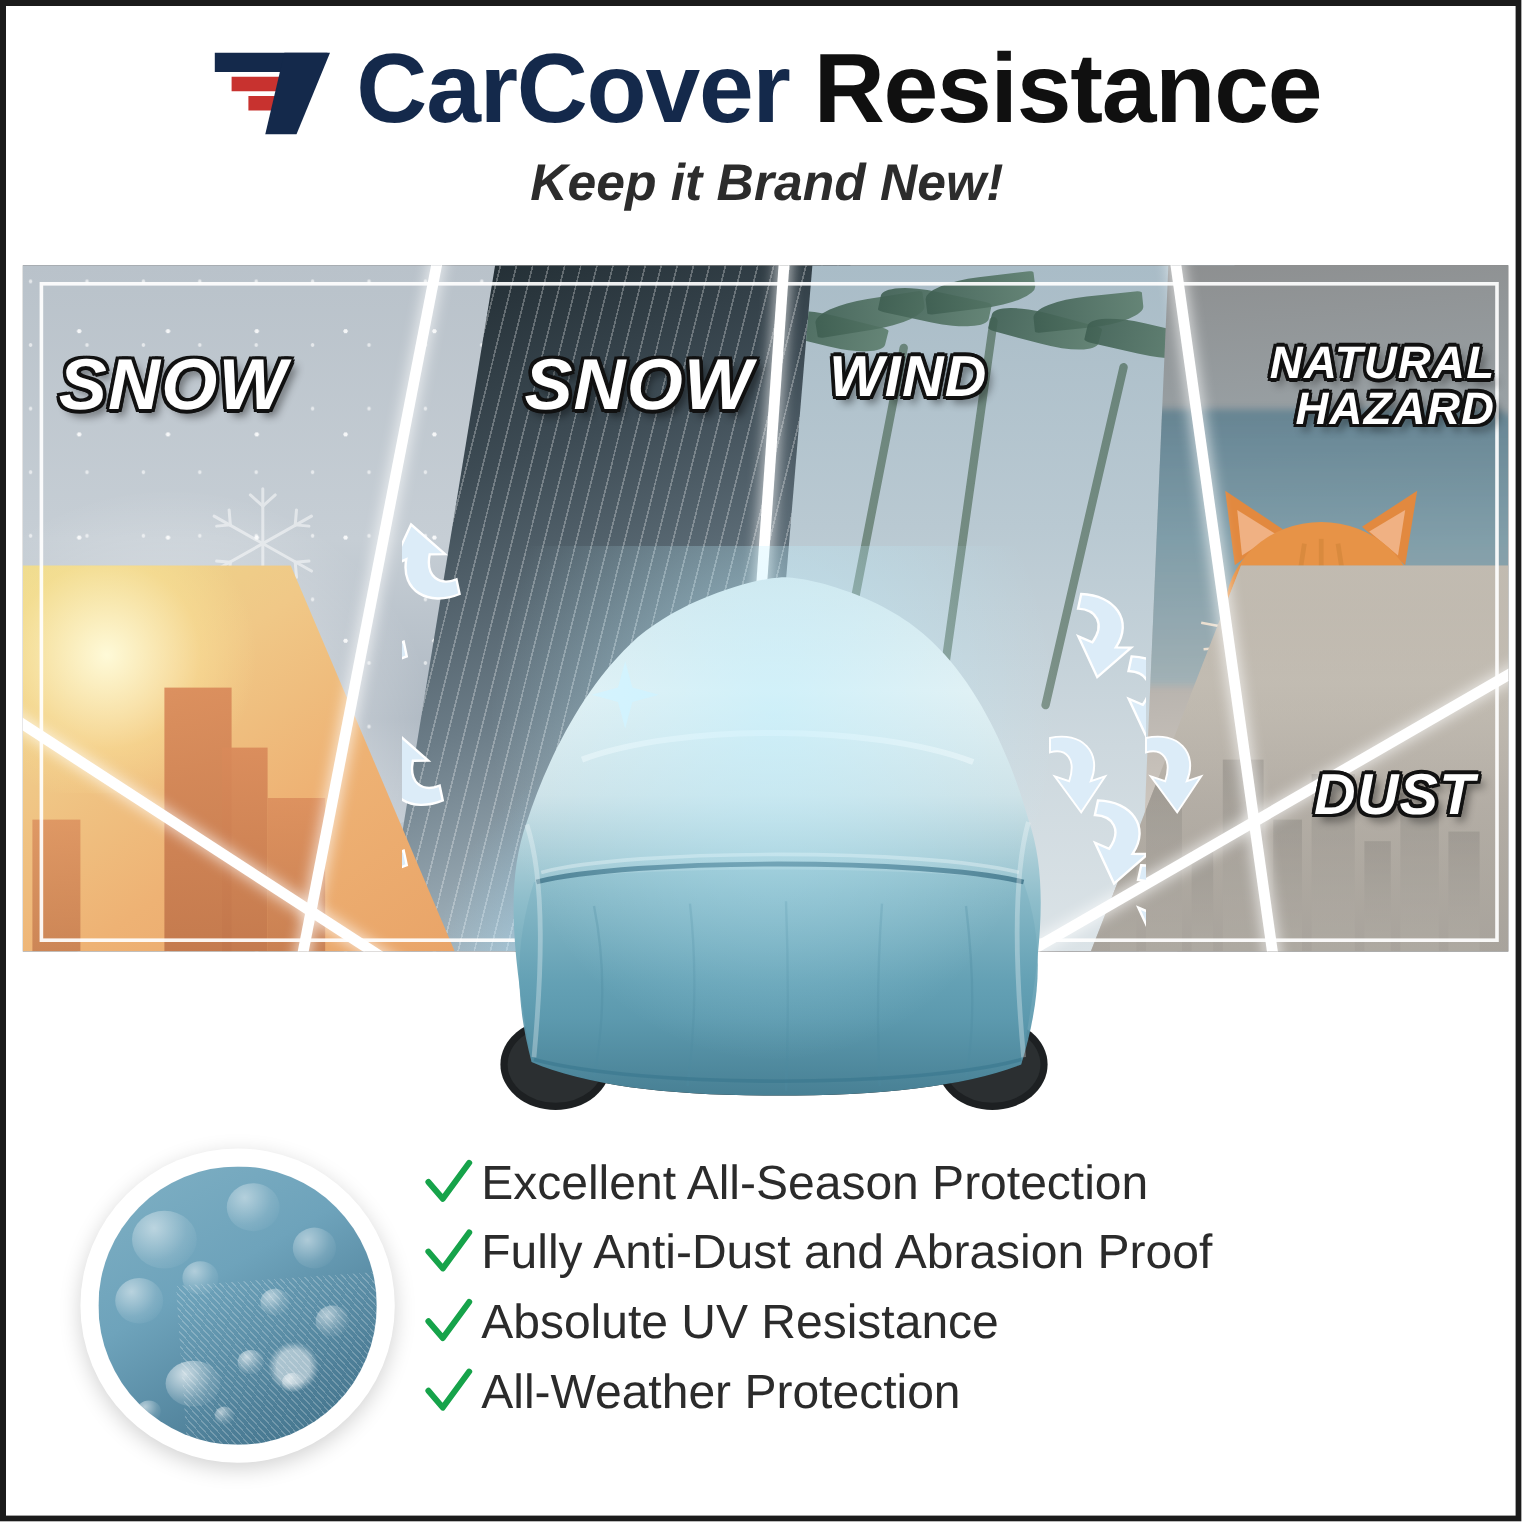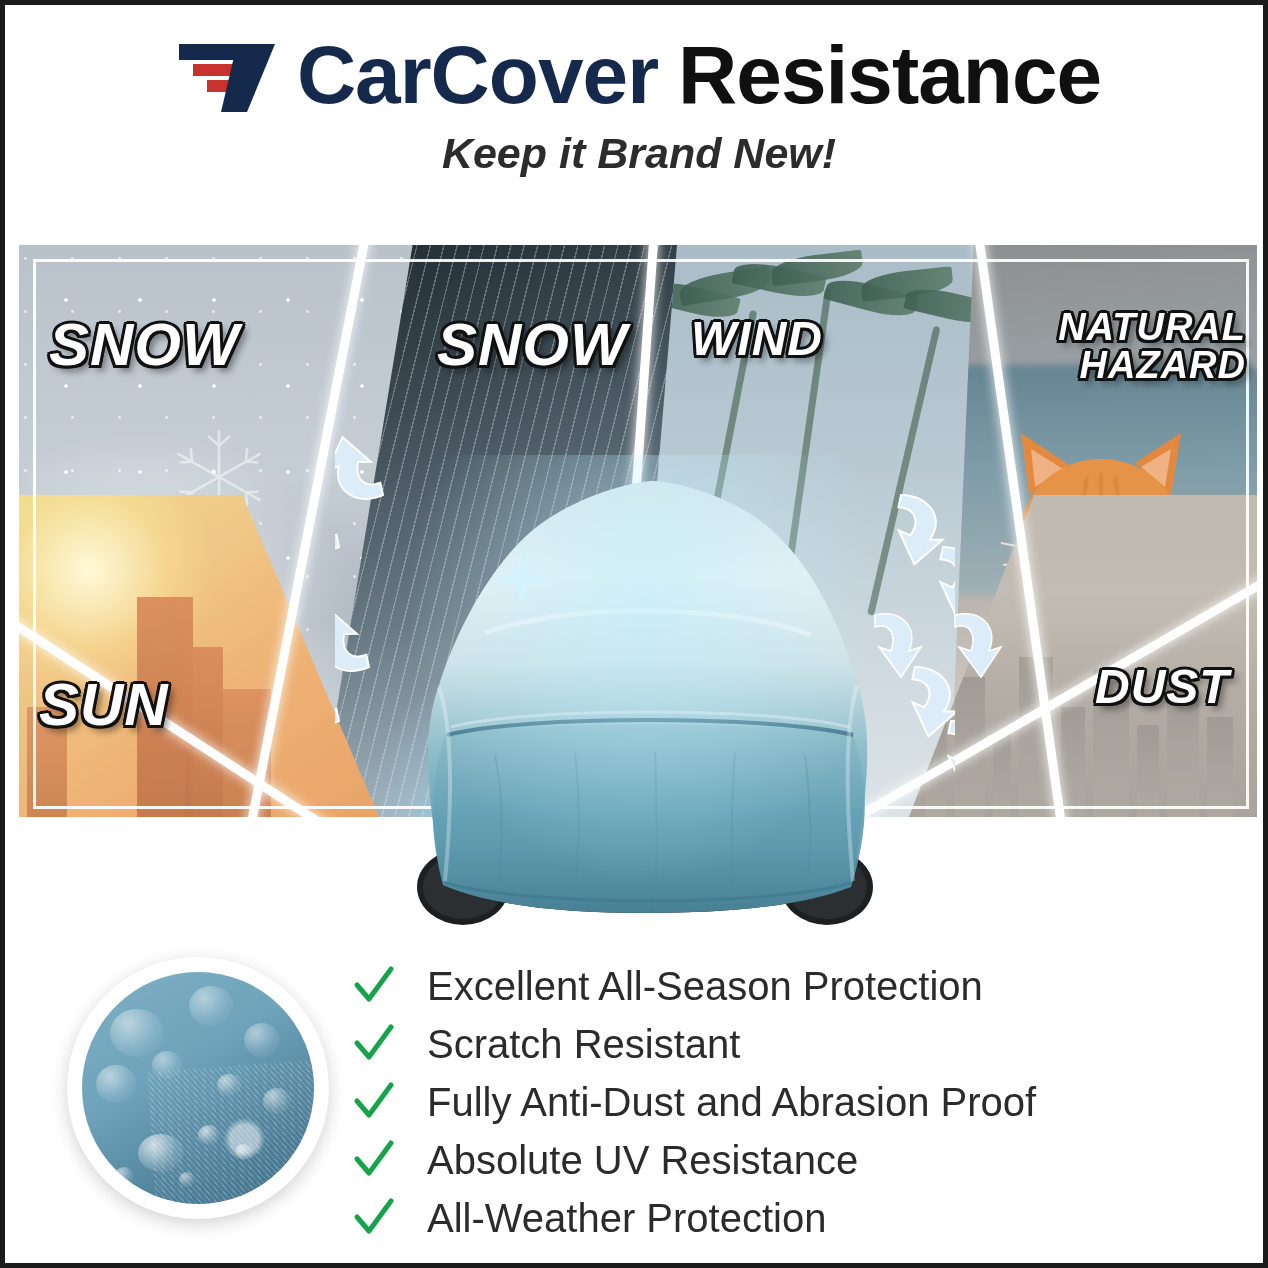--- a/index.html
+++ b/index.html
@@ -42,21 +42,21 @@
     font-family:"Liberation Sans", sans-serif;
   }
   .tagline{
     font-size:43px;font-style:italic;font-weight:600;color:#2c2c2c;
     margin-top:6px;letter-spacing:0px;
   }
 
   
   .collage{
     position:absolute;left:14px;top:216px;width:1238px;height:572px;
-    overflow:hidden;background:#737373;margin-top:24px;
+    overflow:hidden;background:#737373;
   }
   .panel{position:absolute;top:0;height:572px;overflow:hidden;}
 
   
   .p-snow{left:0;width:410px;
     background:
       radial-gradient(circle at 30% 72%, rgba(255,255,255,.55) 0 12%, rgba(255,255,255,0) 45%),
       linear-gradient(180deg,#b9c2ca 0%,#c6ced5 40%,#aeb8c2 66%,#d7dee4 100%);
   }
   .snow-mtn{
@@ -170,21 +170,21 @@
       radial-gradient(circle at 70% 72%, rgba(255,255,255,.5) 0 6%, rgba(255,255,255,0) 9%),
       linear-gradient(150deg,#7fb0c4 0%,#6ea3bb 40%,#4d7e97 78%,#3f7087 100%);
   }
   .bead{position:absolute;border-radius:50%;
     background:radial-gradient(circle at 34% 30%, rgba(255,255,255,.92), rgba(255,255,255,.22) 55%, rgba(255,255,255,.05) 80%);}
   .weave{position:absolute;right:-10%;bottom:-10%;width:80%;height:70%;
     background-image:repeating-linear-gradient(52deg, rgba(255,255,255,.22) 0 1px, rgba(255,255,255,0) 1px 4px);
     transform:rotate(-4deg);}
 
   .bullets{position:absolute;left:348px;top:952px;width:800px;z-index:6;}
-  .bullet{display:flex;align-items:center;gap:32px;height:58px;}
+  .bullet{display:flex;align-items:center;gap:6px;height:58px;}
   .chk{flex:0 0 auto;width:42px;height:42px;}
   .btxt{font-size:40px;color:#2b2b2b;line-height:1;font-family:"Liberation Sans", sans-serif;}
 </style>
 </head>
 <body>
 
 <div class="page">
 
   <div class="header">
     <div class="brandline">
@@ -317,21 +317,20 @@
     <div class="divider" style="left:-40px;top:352px;width:600px;height:9px;transform:rotate(33deg);transform-origin:left center;"></div>
     <div class="divider" style="left:1250px;top:330px;width:560px;height:9px;transform:rotate(150deg);transform-origin:left center;"></div>
 
     <div class="inset-frame" style="left:14px;top:14px;width:1210px;height:544px;"></div>
 
     <div class="lbl lbl-snow">SNOW</div>
     <div class="lbl lbl-rain">SNOW</div>
     <div class="lbl lbl-wind">WIND</div>
     <div class="lbl lbl-haz">NATURAL
 HAZARD</div>
-    <div class="lbl lbl-sun">SUN</div>
     <div class="lbl lbl-dust">DUST</div>
   </div>
 
   <div class="car-wrap">
     <div class="car-glow"></div>
     <svg width="620" height="520" viewBox="0 0 620 520">
       <defs>
         <linearGradient id="covG" x1="0" y1="0" x2="0" y2="1">
           <stop offset="0%" stop-color="#d7e6ea"></stop>
           <stop offset="22%" stop-color="#e6f1f3"></stop>
@@ -456,35 +455,29 @@
     <div class="bullet">
       <svg class="chk" viewBox="0 0 42 42">
         <path d="M4 20 L16 34 L38 4" stroke="#16a34a" stroke-width="5" fill="none" stroke-linecap="round" stroke-linejoin="round"></path>
       </svg>
       <span class="btxt">Excellent All-Season Protection</span>
     </div>
     <div class="bullet">
       <svg class="chk" viewBox="0 0 42 42">
         <path d="M4 20 L16 34 L38 4" stroke="#16a34a" stroke-width="5" fill="none" stroke-linecap="round" stroke-linejoin="round"></path>
       </svg>
-      <span class="btxt">Scratch Resistant</span>
+      <span class="btxt">Fully Anti-Dust and Abrasion Proof</span>
     </div>
     <div class="bullet">
       <svg class="chk" viewBox="0 0 42 42">
         <path d="M4 20 L16 34 L38 4" stroke="#16a34a" stroke-width="5" fill="none" stroke-linecap="round" stroke-linejoin="round"></path>
       </svg>
-      <span class="btxt">Fully Anti-Dust and Abrasion Proof</span>
+      <span class="btxt">Absolute UV Resistance</span>
     </div>
     <div class="bullet">
       <svg class="chk" viewBox="0 0 42 42">
         <path d="M4 20 L16 34 L38 4" stroke="#16a34a" stroke-width="5" fill="none" stroke-linecap="round" stroke-linejoin="round"></path>
       </svg>
-      <span class="btxt">Absolute UV Resistance</span>
-    </div>
-    <div class="bullet">
-      <svg class="chk" viewBox="0 0 42 42">
-        <path d="M4 20 L16 34 L38 4" stroke="#16a34a" stroke-width="5" fill="none" stroke-linecap="round" stroke-linejoin="round"></path>
-      </svg>
       <span class="btxt">All-Weather Protection</span>
     </div>
   </div>
 
 </div>
 
 </body></html>

